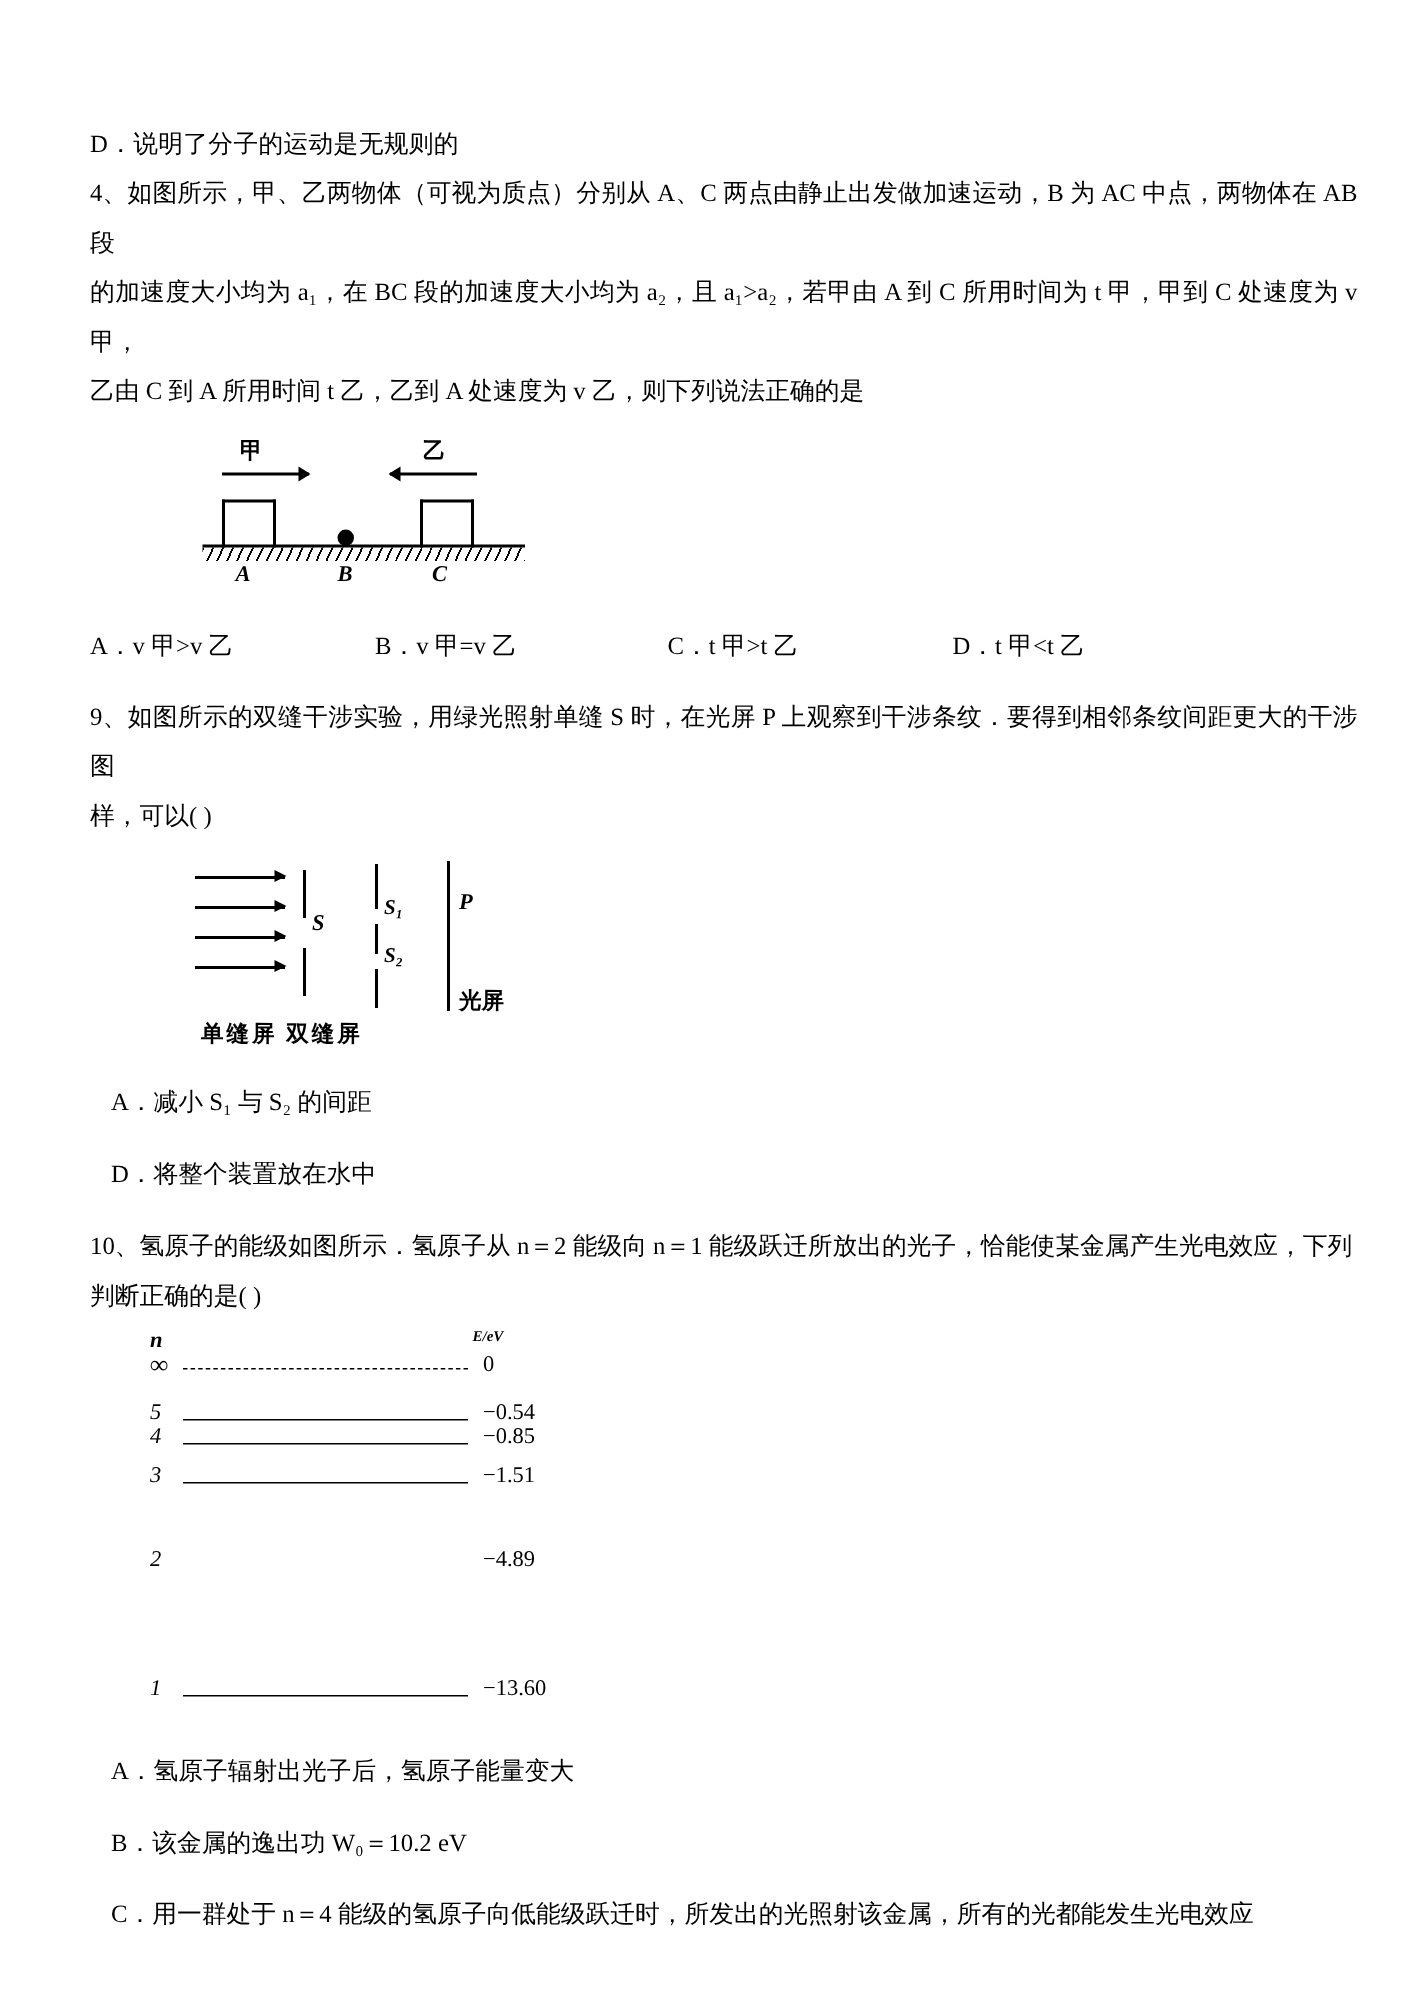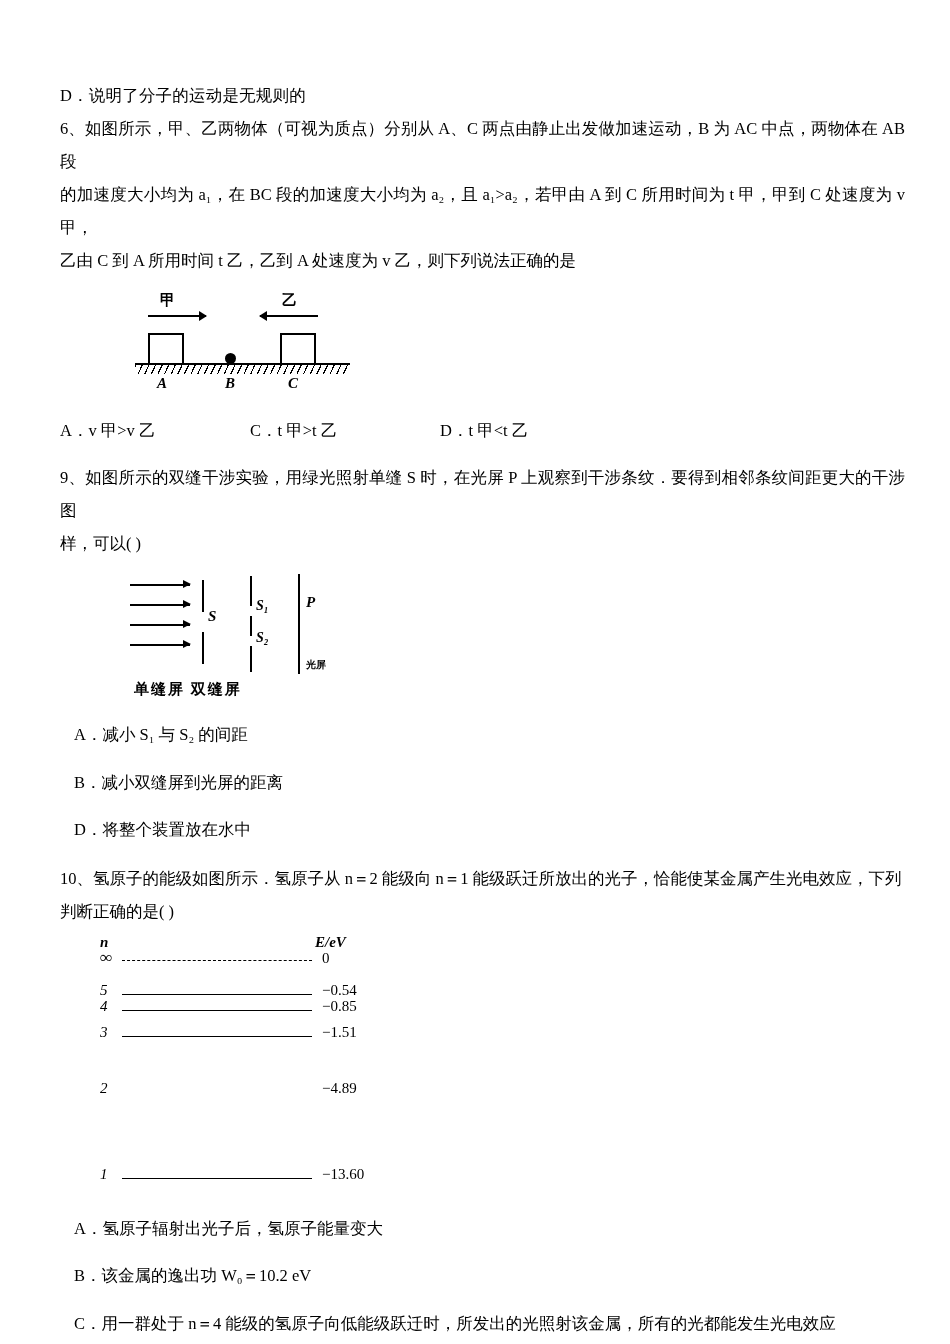--- a/index.html
+++ b/index.html
@@ -96,44 +96,44 @@
   .slit-single { position: absolute; left: 72px; top: 10px; width: 2px; height: 32px; background: #000; }
   .slit-single2 { position: absolute; left: 72px; top: 62px; width: 2px; height: 32px; background: #000; }
   .slit-d1 { position: absolute; left: 120px; top: 6px; width: 2px; height: 30px; background: #000; }
   .slit-d2 { position: absolute; left: 120px; top: 46px; width: 2px; height: 20px; background: #000; }
   .slit-d3 { position: absolute; left: 120px; top: 76px; width: 2px; height: 26px; background: #000; }
   .screenP { position: absolute; left: 168px; top: 4px; width: 2px; height: 100px; background: #000; }
   .lblS { position: absolute; left: 78px; top: 38px; font-size: 15px; font-weight: bold; font-style: italic; }
   .lblS1 { position: absolute; left: 126px; top: 28px; font-size: 14px; font-weight: bold; font-style: italic; }
   .lblS2 { position: absolute; left: 126px; top: 60px; font-size: 14px; font-weight: bold; font-style: italic; }
   .lblP { position: absolute; left: 176px; top: 24px; font-size: 15px; font-weight: bold; font-style: italic; }
-  .lblGp { position: absolute; left: 176px; top: 88px; font-size: 10px; font-weight: bold; }
+  .lblGp { position: absolute; left: 176px; top: 88px; font-size: 15px; font-weight: bold; }
   .lblBottom { position: absolute; left: 4px; top: 110px; font-size: 15px; font-weight: bold; letter-spacing: 2px; }
 
   
   .fig3 { position: relative; height: 265px; margin: 6px 0 4px 0; }
   .fig3-inner { position: absolute; left: 40px; top: 0; width: 330px; height: 262px; }
   .lvl-line { position: absolute; left: 22px; width: 190px; height: 0; border-top: 1.6px solid #000; }
   .lvl-dash { position: absolute; left: 22px; width: 190px; height: 0;
               border-top: 1.8px dashed #000; }
   .lvl-n { position: absolute; left: 0px; font-size: 15px; font-style: italic; }
   .lvl-e { position: absolute; left: 222px; font-size: 15px; white-space: nowrap; }
   .hdr-n { position: absolute; left: 0px; top: 0px; font-size: 15px; font-style: italic; font-weight: bold;}
-  .hdr-e { position: absolute; left: 215px; top: 0px; font-size: 15px; font-style: italic; font-weight: bold;}
+  .hdr-e { position: absolute; left: 215px; top: 0px; font-size: 10px; font-style: italic; font-weight: bold;}
 </style>
 </head>
 <body>
 
 <div class="page">
   <div class="content">
 
     <div class="line">D．说明了分子的运动是无规则的</div>
 
     <div class="q-block">
-      <div class="para">6、如图所示，甲、乙两物体（可视为质点）分别从 A、C 两点由静止出发做加速运动，B 为 AC 中点，两物体在 AB 段</div>
+      <div class="para">4、如图所示，甲、乙两物体（可视为质点）分别从 A、C 两点由静止出发做加速运动，B 为 AC 中点，两物体在 AB 段</div>
       <div class="para">的加速度大小均为 a₁，在 BC 段的加速度大小均为 a₂，且 a₁&gt;a₂，若甲由 A 到 C 所用时间为 t 甲，甲到 C 处速度为 v 甲，</div>
       <div class="para">乙由 C 到 A 所用时间 t 乙，乙到 A 处速度为 v 乙，则下列说法正确的是</div>
 
       <div class="fig1">
         <div class="fig1-inner">
           <div class="lblJia">甲</div>
           <div class="lblYi">乙</div>
           <div class="arrA"></div>
           <div class="arrC"></div>
           <div class="blockA"></div>
@@ -141,20 +141,21 @@
           <div class="dotB"></div>
           <div class="ground"></div>
           <div class="lblA">A</div>
           <div class="lblB">B</div>
           <div class="lblC">C</div>
         </div>
       </div>
 
       <div class="opt-row">
         <div style="width:190px">A．v 甲&gt;v 乙</div>
+        <div style="width:195px">B．v 甲=v 乙</div>
         <div style="width:190px">C．t 甲&gt;t 乙</div>
         <div>D．t 甲&lt;t 乙</div>
       </div>
     </div>
 
     <div class="q-block" style="margin-top:14px">
       <div class="para">9、如图所示的双缝干涉实验，用绿光照射单缝 S 时，在光屏 P 上观察到干涉条纹．要得到相邻条纹间距更大的干涉图</div>
       <div class="para">样，可以(        )</div>
 
       <div class="fig2">
@@ -172,21 +173,20 @@
           <div class="lblS">S</div>
           <div class="lblS1">S₁</div>
           <div class="lblS2">S₂</div>
           <div class="lblP">P</div>
           <div class="lblGp">光屏</div>
           <div class="lblBottom">单缝屏 双缝屏</div>
         </div>
       </div>
 
       <div class="opt-item">A．减小 S₁ 与 S₂ 的间距</div>
-      <div class="opt-item">B．减小双缝屏到光屏的距离</div>
       <div class="opt-item">D．将整个装置放在水中</div>
     </div>
 
     <div class="q-block" style="margin-top:14px">
       <div class="para">10、氢原子的能级如图所示．氢原子从 n＝2 能级向 n＝1 能级跃迁所放出的光子，恰能使某金属产生光电效应，下列</div>
       <div class="para">判断正确的是(        )</div>
 
       <div class="fig3">
         <div class="fig3-inner">
           <div class="hdr-n">n</div>

